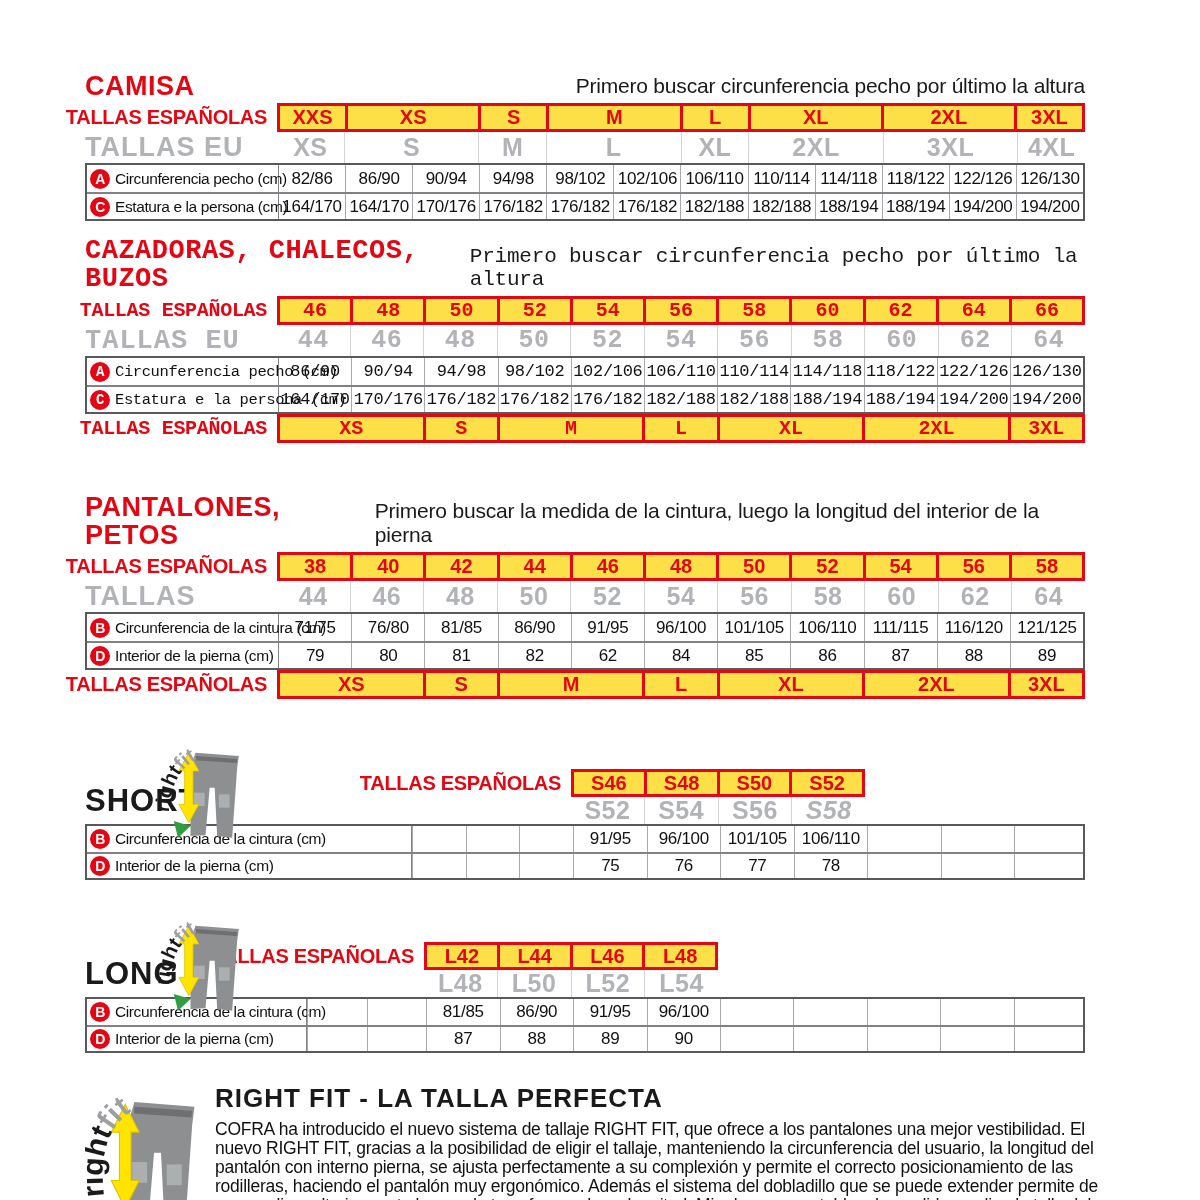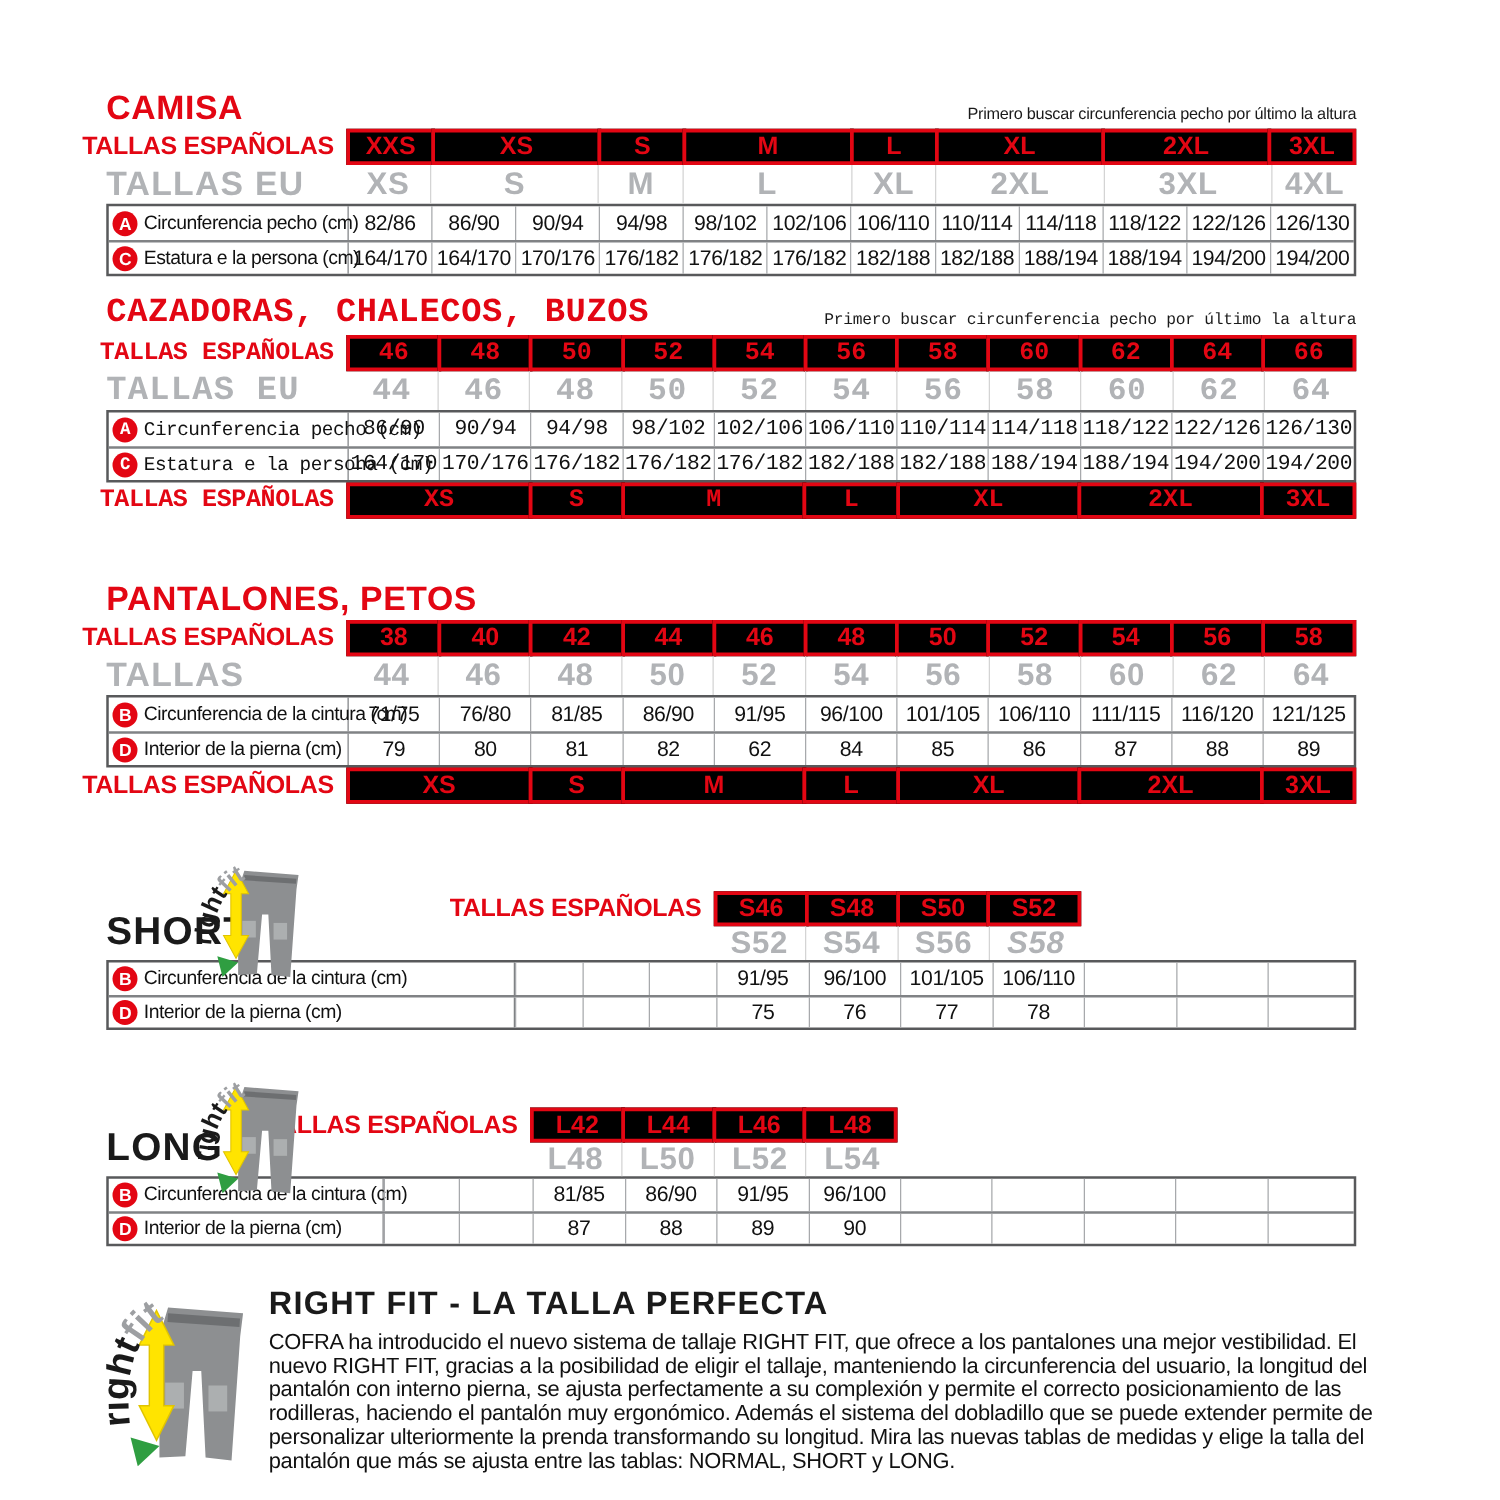--- a/index.html
+++ b/index.html
@@ -2,31 +2,31 @@
 <html><head>
 <meta charset="utf-8">
 <style>
   html,body{margin:0;padding:0;background:#fff;}
   body{width:1200px;height:1200px;font-family:"Liberation Sans",sans-serif;color:#111;overflow:hidden;}
   *{box-sizing:border-box;}
   .page{position:relative;width:1200px;height:1200px;background:#fff;}
   .sec{width:1000px;margin-left:85px;}
   .sec-head{display:flex;justify-content:space-between;align-items:flex-end;margin-bottom:3px;}
   .sec-title{color:#e30613;font-weight:bold;font-size:27px;line-height:28px;letter-spacing:.5px;}
-  .hint{font-size:13px;color:#1a1a1a;letter-spacing:-.2px;padding-bottom:2px;}
+  .hint{font-size:21px;color:#1a1a1a;letter-spacing:-.2px;padding-bottom:2px;}
 
   .trow{display:flex;align-items:stretch;}
   .row-red{height:29px;}
   .row-gray{height:31px;}
   .rlabel{width:192px;flex:none;display:flex;align-items:center;justify-content:flex-end;padding-right:10px;}
   .red-label{color:#e30613;font-weight:bold;font-size:20px;letter-spacing:-.3px;white-space:nowrap;}
   .gray-rlabel{justify-content:flex-start;padding-right:0;color:#b1b3b6;font-weight:bold;font-size:27px;letter-spacing:1px;white-space:nowrap;}
   .cells{flex:1;display:flex;}
   .cell{flex:1 1 0;display:flex;align-items:center;justify-content:center;text-align:center;}
-  .red-box{border:3px solid #e30613;color:#e30613;font-weight:bold;font-size:20px;background:#000000;}
+  .red-box{border:3px solid #e30613;color:#e30613;font-weight:bold;font-size:20px;background:#fde047;}
   .red-box+.red-box{margin-left:-3px;}
   .cell-gray{color:#b1b3b6;font-weight:bold;font-size:25px;letter-spacing:.5px;}
   .cell-gray+.cell-gray{border-left:1px solid #d4d4d4;}
   .cell-data{font-size:17px;color:#111;letter-spacing:-.3px;}
   .cell-data+.cell-data{border-left:1px solid #a7a9ac;}
 
   .datablock{border:2px solid #58595b;}
   .drow{display:flex;height:27px;align-items:stretch;}
   .drow+.drow{border-top:2px solid #808285;}
   .dlabel{width:192px;flex:none;display:flex;align-items:center;gap:5px;padding-left:3px;border-right:1px solid #808285;font-size:15.5px;letter-spacing:-.4px;white-space:nowrap;}
@@ -234,20 +234,21 @@
           <div class="cell red-box" style="flex-grow: 2; flex-basis: 0px;">XL</div>
           <div class="cell red-box" style="flex-grow: 2; flex-basis: 0px;">2XL</div>
           <div class="cell red-box" style="flex-grow: 1; flex-basis: 0px;">3XL</div>
         </div>
     </div>
   </div>
 
   <div class="sec" id="sec-pantalones">
     <div class="sec-head">
       <div class="sec-title">PANTALONES, PETOS</div>
+      <div class="hint">Primero buscar la medida de la cintura, luego la longitud del interior de la pierna</div>
     </div>
     <div class="trow row-red">
       <div class="rlabel red-label">TALLAS ESPAÑOLAS</div>
       <div class="cells">
           <div class="cell red-box" style="flex-grow: 1; flex-basis: 0px;">38</div>
           <div class="cell red-box" style="flex-grow: 1; flex-basis: 0px;">40</div>
           <div class="cell red-box" style="flex-grow: 1; flex-basis: 0px;">42</div>
           <div class="cell red-box" style="flex-grow: 1; flex-basis: 0px;">44</div>
           <div class="cell red-box" style="flex-grow: 1; flex-basis: 0px;">46</div>
           <div class="cell red-box" style="flex-grow: 1; flex-basis: 0px;">48</div>

